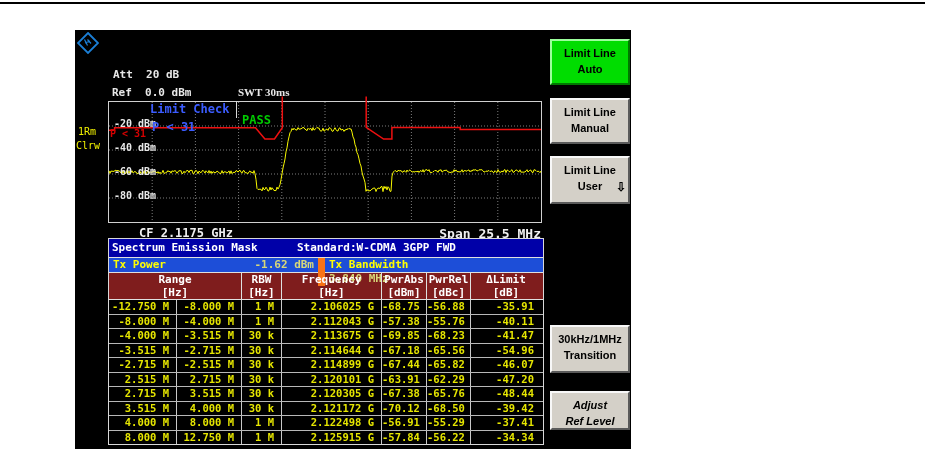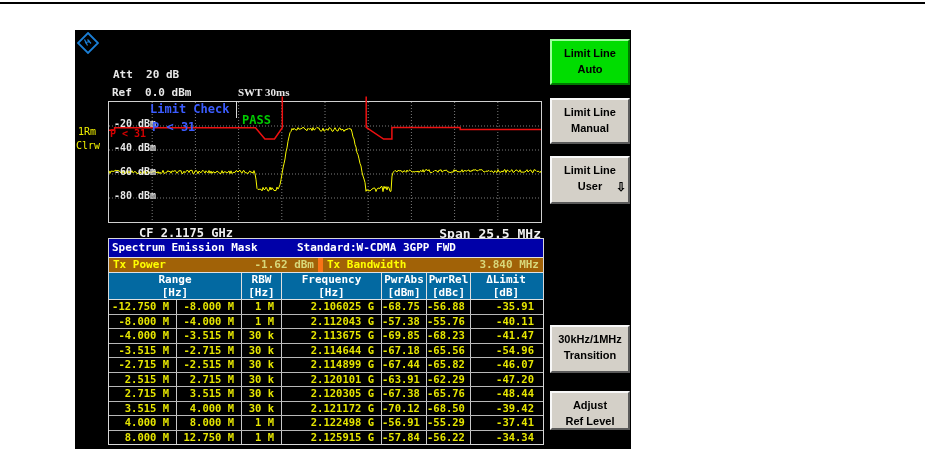--- a/index.html
+++ b/index.html
@@ -21,26 +21,26 @@
   .ov-pblue{left:44px;top:19px;font-size:12px;color:#3b5cff;}
   .ov-pred{left:2px;top:27px;font-size:10px;color:#d40000;}
 
   .cf-lbl{position:absolute;left:36px;top:196px;color:#f0f0f0;font-size:12px;font-weight:bold;margin-left:28px;}
   .span-lbl{position:absolute;left:33px;top:196px;width:433px;text-align:right;color:#f0f0f0;font-size:13px;font-weight:bold;}
 
   .sem-table{position:absolute;left:33px;top:208px;width:434px;border:1px solid #d8d8d8;background:#000;}
   .t-title{position:relative;height:18px;line-height:18px;background:#0000a8;border-bottom:1px solid #e0e0e0;}
   .t-title .ttl{position:absolute;left:3px;color:#ffffff;font-size:11px;font-weight:bold;}
   .t-title .std{position:absolute;left:188px;color:#ffffff;font-size:11px;font-weight:bold;}
-  .t-tx{display:grid;grid-template-columns:209px auto;height:14px;line-height:14px;background:#a16207;border-bottom:1px solid #e0e0e0;}
+  .t-tx{display:grid;grid-template-columns:209px auto;height:14px;line-height:14px;background:#1d4ed8;border-bottom:1px solid #e0e0e0;}
   .t-tx .cell{display:flex;justify-content:space-between;padding:0 4px;font-size:11px;font-weight:bold;}
-  .t-tx .cell+.cell{border-left:5px solid #f97316;}
+  .t-tx .cell+.cell{border-left:7px solid #f97316;flex-direction:column;}
   .t-tx .lab{color:#ffff00;}
   .t-tx .val{color:#d8d87a;}
-  .t-head{display:grid;grid-template-columns:132px 40px 100px 45px 44px 71px;background:#0369a1;border-bottom:1px solid #e0e0e0;}
+  .t-head{display:grid;grid-template-columns:132px 40px 100px 45px 44px 71px;background:#7f1d1d;border-bottom:1px solid #e0e0e0;}
   .t-head .hc{color:#ffffff;font-size:11px;font-weight:bold;text-align:center;line-height:13px;padding:0;}
   .t-head .hc+.hc{border-left:1px solid #e0e0e0;}
   .t-row{display:grid;grid-template-columns:67px 65px 40px 100px 45px 44px 71px;height:13.5px;line-height:13.5px;}
   .t-row+.t-row{border-top:1px solid #b8b8b8;}
   .t-row .dc{color:#e6e600;font-size:10.5px;font-weight:bold;text-align:right;padding-right:7px;overflow:hidden;}
   .t-row .dc+.dc{border-left:1px solid #c8c8c8;}
 
   .softkey{position:absolute;left:475px;width:80px;height:46px;background:#d4d0c8;
            border:2px solid;border-color:#f8f8f8 #5a5a5a #5a5a5a #f8f8f8;box-sizing:border-box;
            font-family:"Liberation Sans",sans-serif;font-size:11px;font-weight:bold;color:#000;
@@ -238,19 +238,19 @@
     </div>
     <div class="softkey" style="top:126px;height:48px;">
       <span class="l1">Limit Line</span>
       <span class="l2">User</span>
       <span class="sk-arrow">⇩</span>
     </div>
     <div class="softkey" style="top:295px;height:48px;">
       <span class="l1">30kHz/1MHz</span>
       <span class="l2">Transition</span>
     </div>
-    <div class="softkey" style="top:361px;height:39px;">
+    <div class="softkey" style="top:361px;height:39px;font-style:italic;">
       <span class="l1">Adjust</span>
       <span class="l2">Ref Level</span>
     </div>
 
   </div>
 </div>
 
 </body></html>

